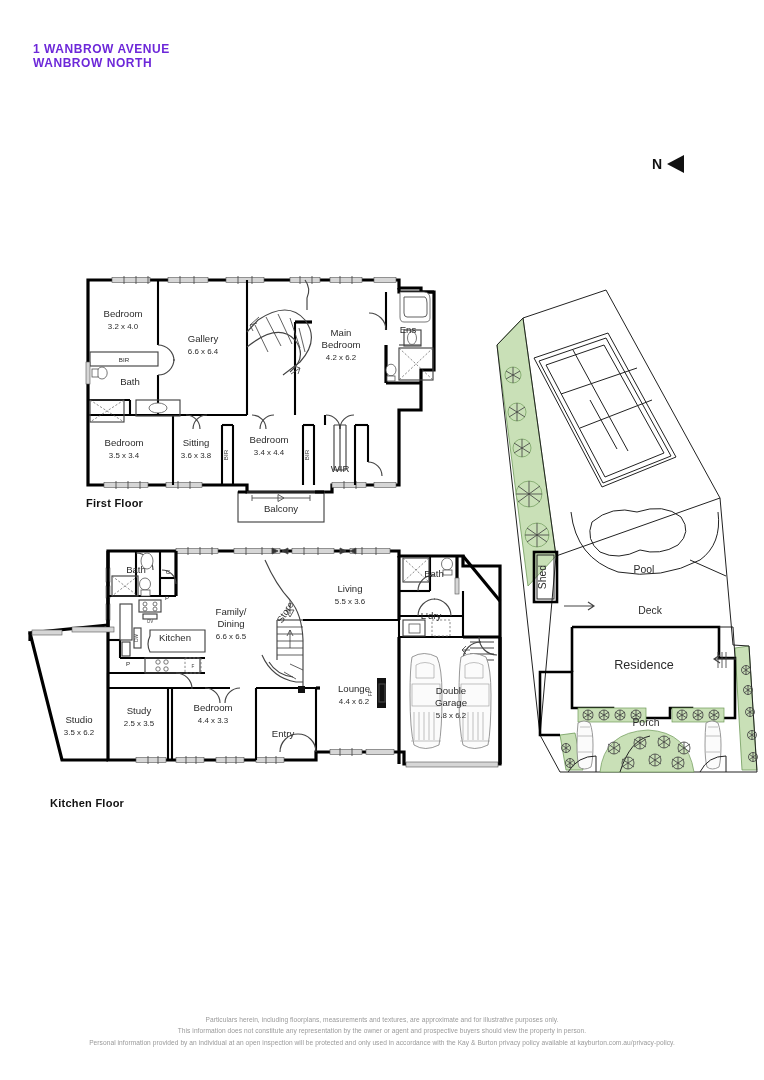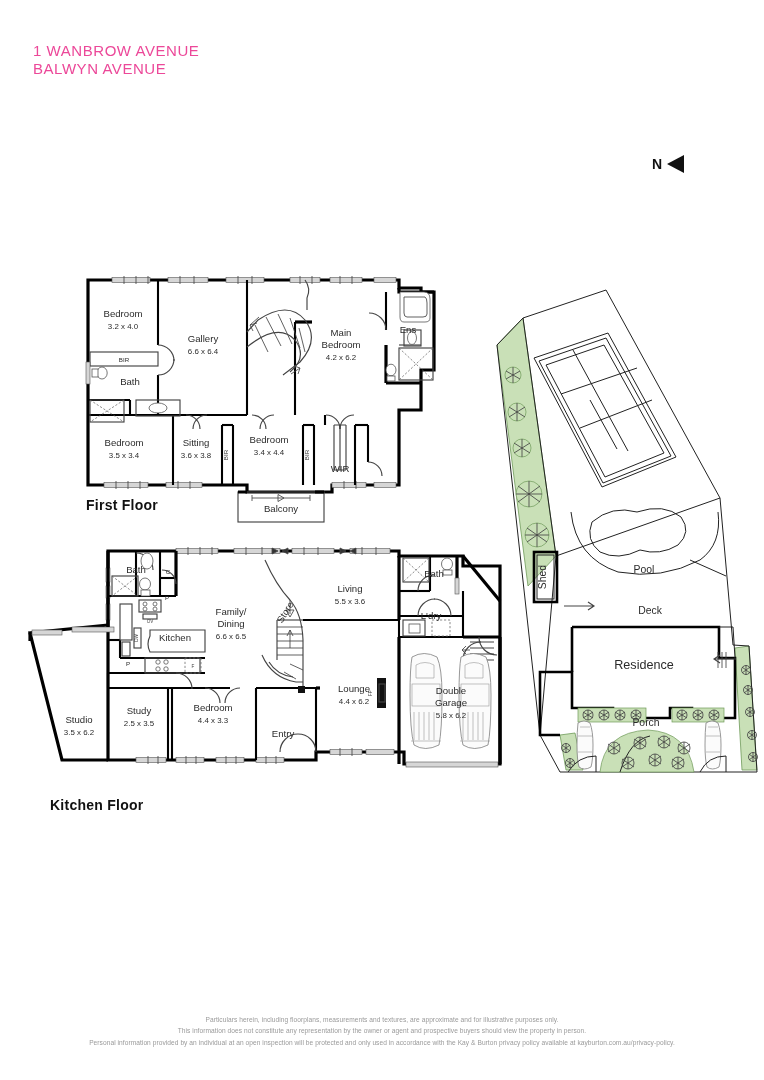--- a/index.html
+++ b/index.html
@@ -21,24 +21,24 @@
   }
 
   
   #header {
     position: absolute;
     left: 33px;
     top: 42px;
     line-height: 1.18;
   }
   #header .addr-line {
-    font-size: 15px;
-    font-weight: normal;
+    font-size: 12px;
+    font-weight: bold;
     letter-spacing: 0.55px;
-    color: #ec4899;
+    color: #6d28d9;
     white-space: nowrap;
   }
 
   
   #north {
     position: absolute;
     left: 652px;
     top: 155px;
     display: flex;
     align-items: center;
@@ -53,21 +53,21 @@
   #north .n-tri {
     width: 0; height: 0;
     border-top: 9px solid transparent;
     border-bottom: 9px solid transparent;
     border-right: 17px solid #111;
   }
 
   
   .plan-label {
     position: absolute;
-    font-size: 14px;
+    font-size: 11px;
     font-weight: bold;
     letter-spacing: 0.25px;
     color: #111;
     white-space: nowrap;
   }
 
   
   #plan-canvas {
     position: absolute;
     left: 0; top: 0;
@@ -88,21 +88,21 @@
   }
   #footer div { white-space: nowrap; }
 </style>
 </head>
 <body>
 
 <div id="page">
 
   <div id="header">
     <div class="addr-line">1 WANBROW AVENUE</div>
-    <div class="addr-line">BALWYN AVENUE</div>
+    <div class="addr-line">WANBROW NORTH</div>
   </div>
 
   <div id="north">
     <span class="n-letter">N</span>
     <span class="n-tri"></span>
   </div>
 
   <div class="plan-label" style="left:86px; top:497px;">First Floor</div>
   <div class="plan-label" style="left:50px; top:797px;">Kitchen Floor</div>
 

